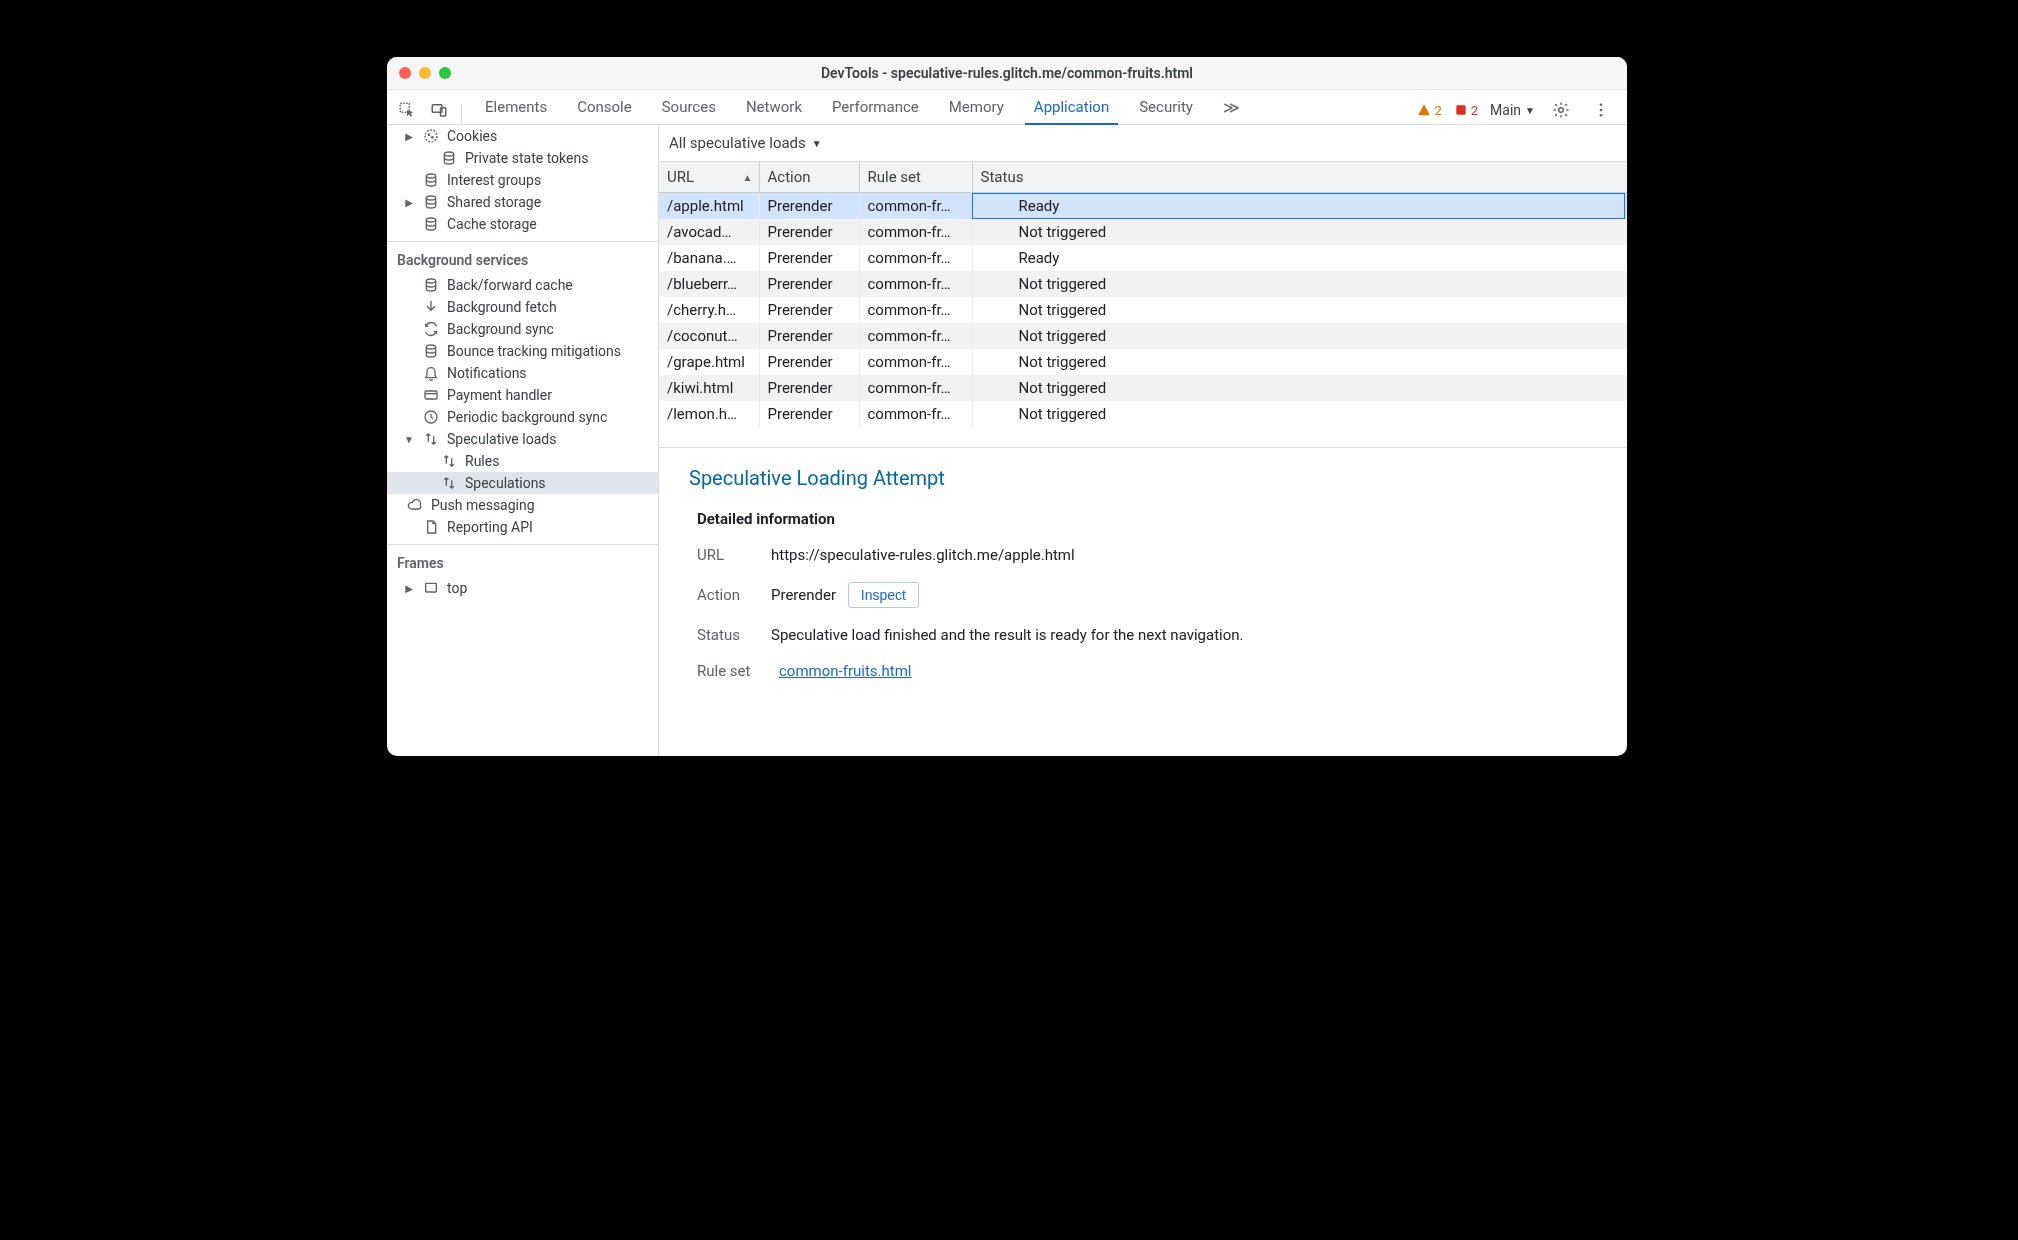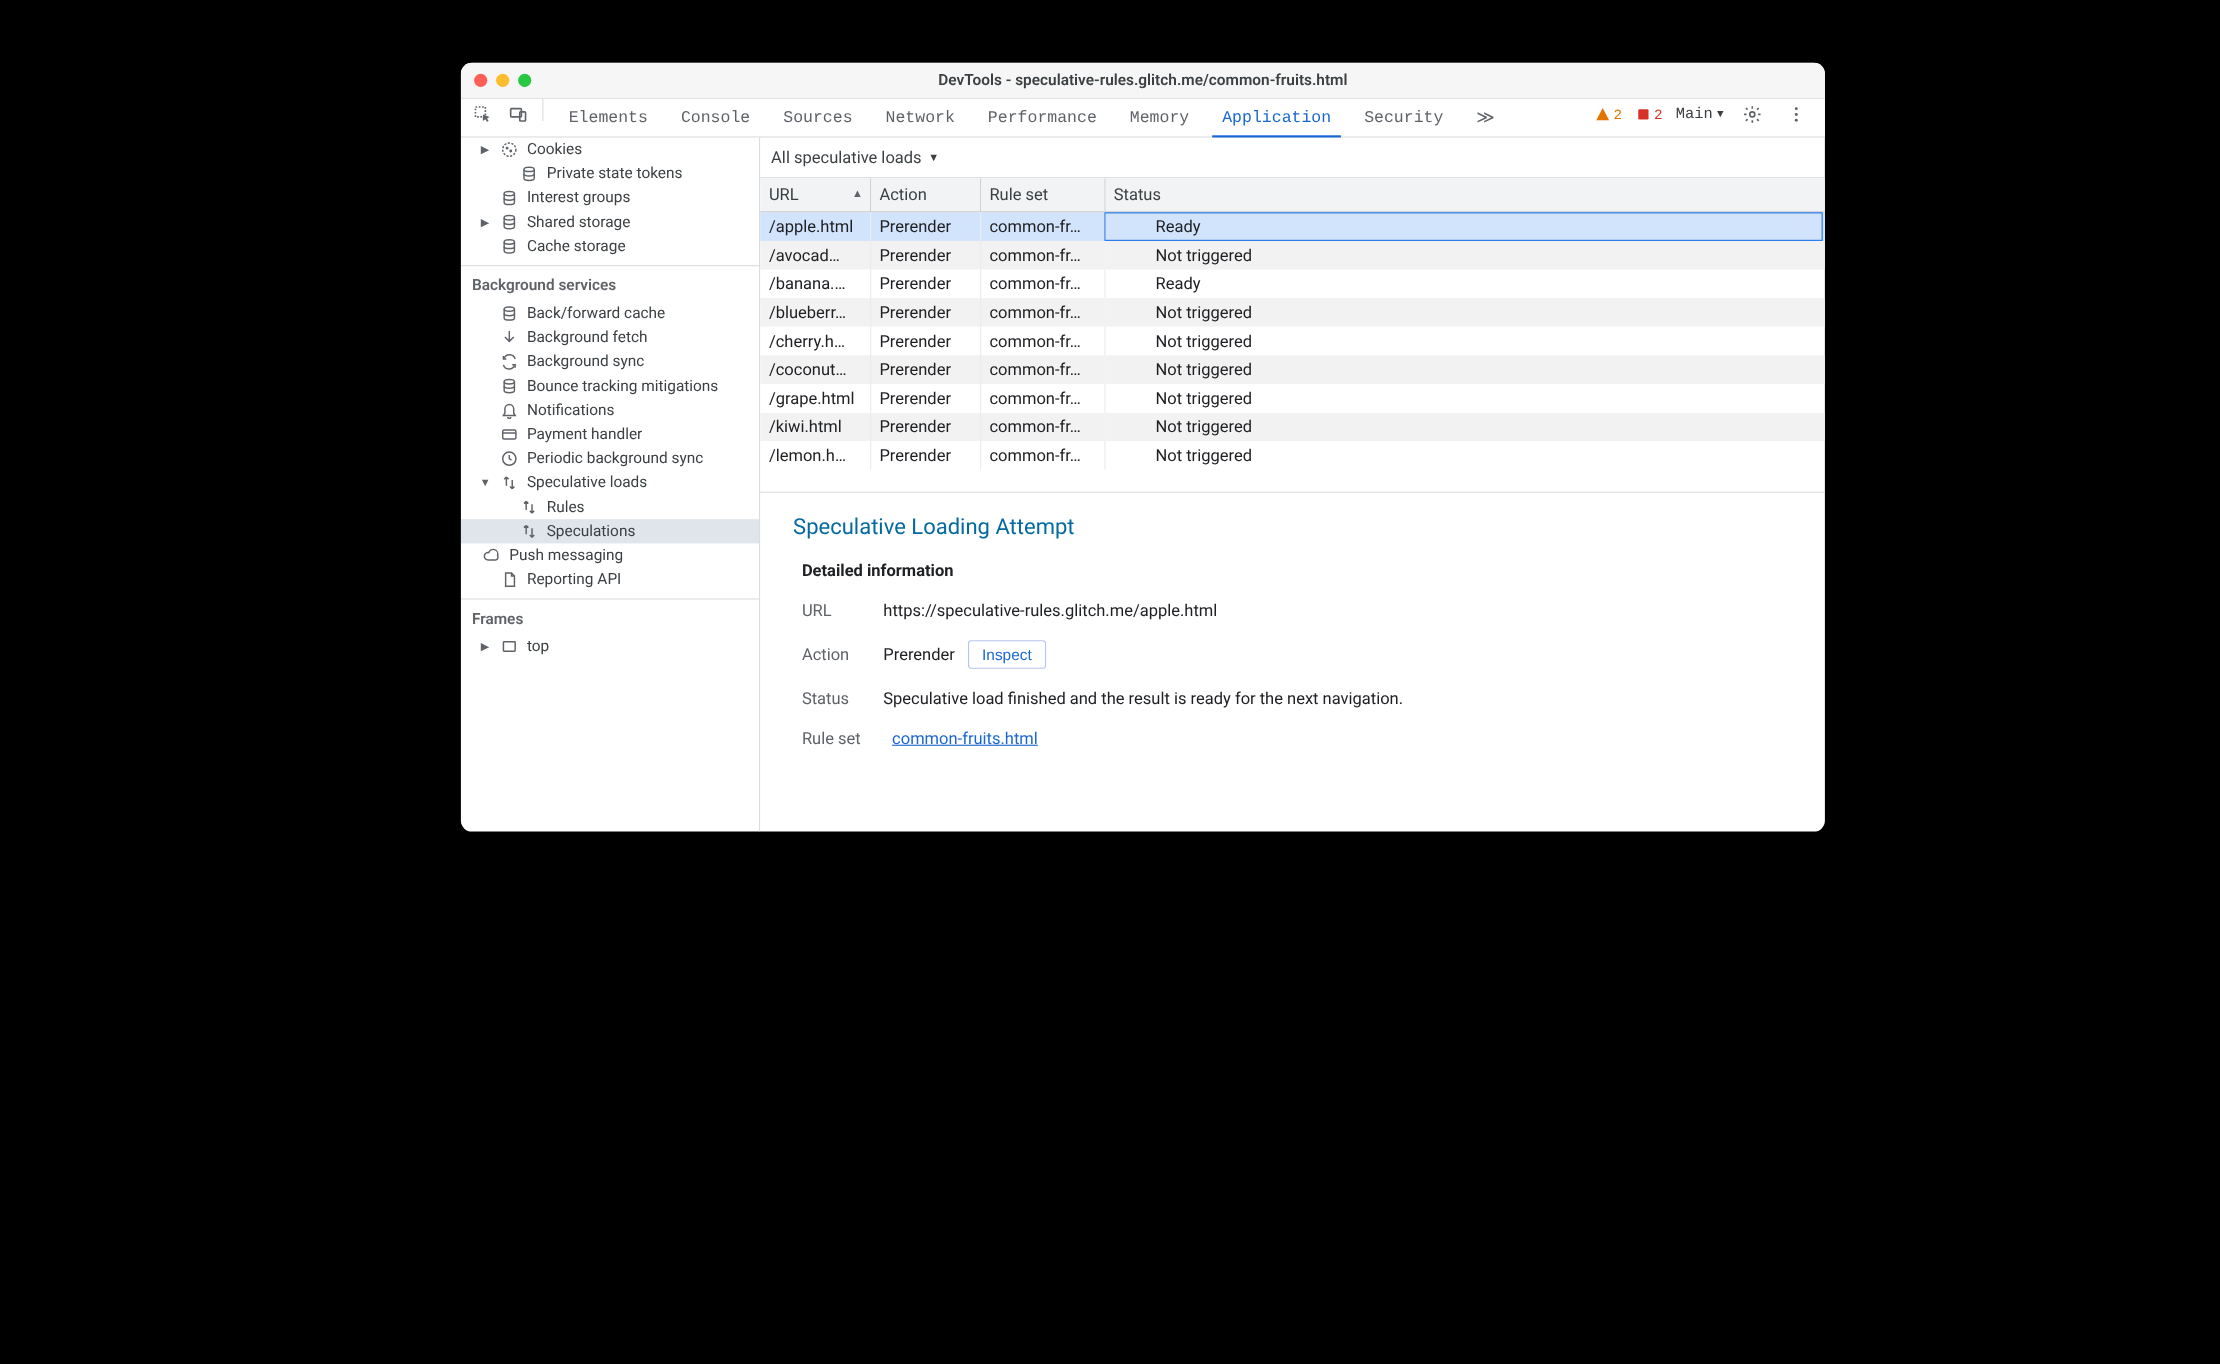--- a/index.html
+++ b/index.html
@@ -31,21 +31,20 @@
     top:57px;
     left:84px;
     width:1240px;
     height:699px;
     background:#fff;
     border-radius:10px;
     box-shadow:0 20px 60px rgba(0,0,0,.5);
     overflow:hidden;
     display:flex;
     flex-direction:column;
-    margin-left:32px;
   }
   
   .titlebar{
     height:33px;
     background:var(--titlebar);
     display:flex;
     align-items:center;
     position:relative;
     border-bottom:1px solid #e3e3e3;
   }
@@ -64,26 +63,25 @@
     text-align:center;
     font-size:14px;
     font-weight:600;
     color:#3c4043;
     pointer-events:none;
   }
   
   .toolbar{
     height:35px;
     display:flex;
-    align-items:flex-start;
+    align-items:flex-end;
     border-bottom:1px solid var(--tab-border);
     background:#fff;
     padding:0 6px;
     gap:4px;
-    font-family:Liberation Mono, monospace;
   }
   .tool-icon{
     width:28px;height:28px;
     display:flex;align-items:center;justify-content:center;
     color:#5f6368;
   }
   .tabs{display:flex;gap:0;align-items:stretch;height:100%;}
   .tab{
     padding:0 15px;
     display:flex;align-items:center;

